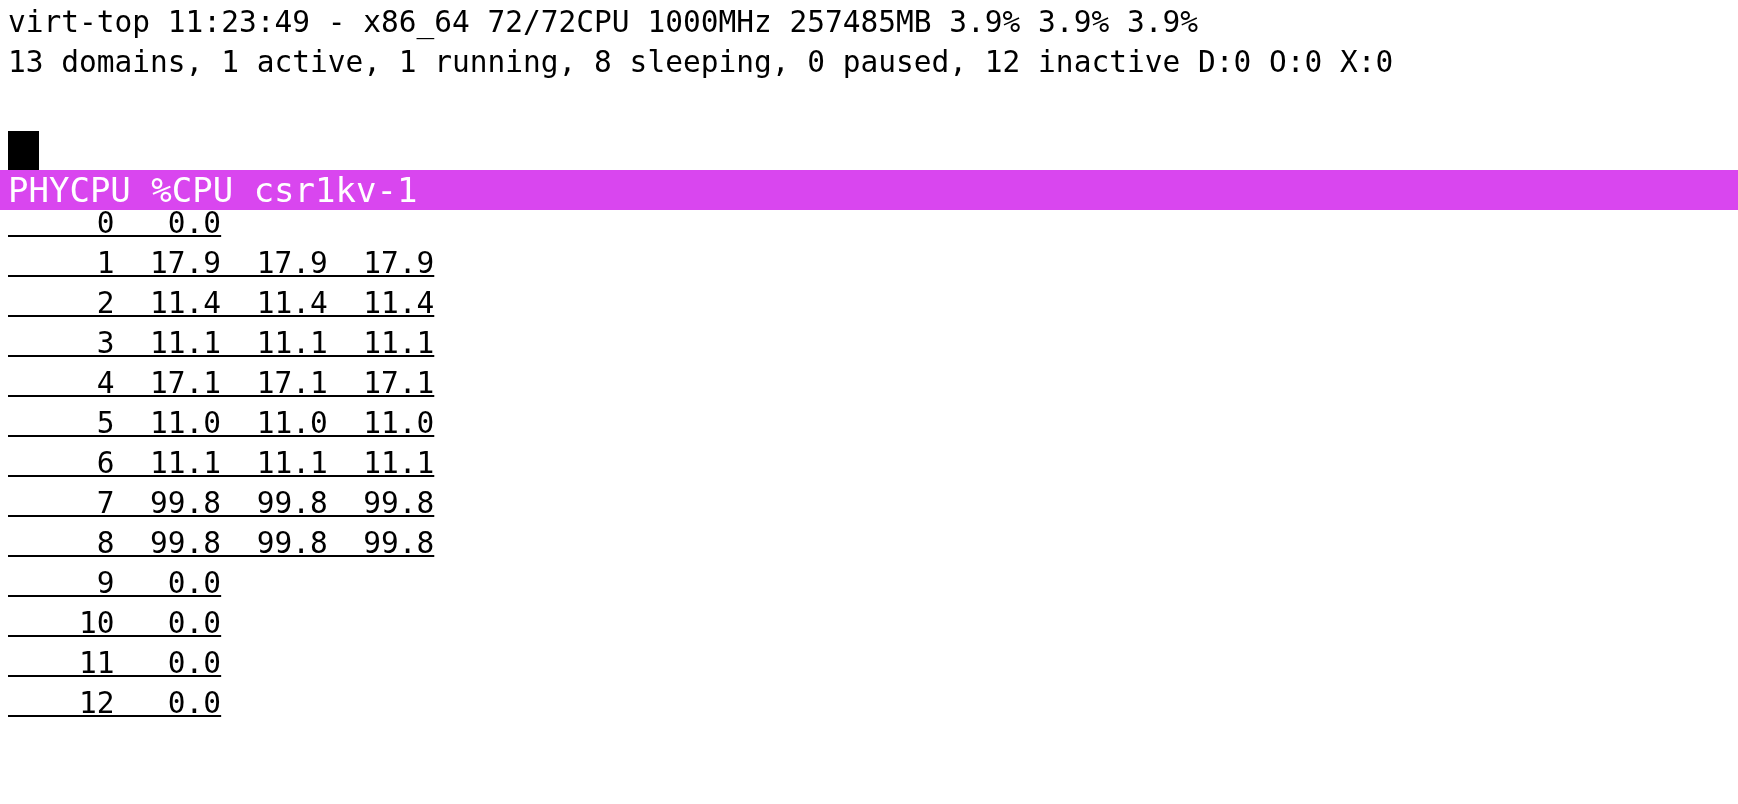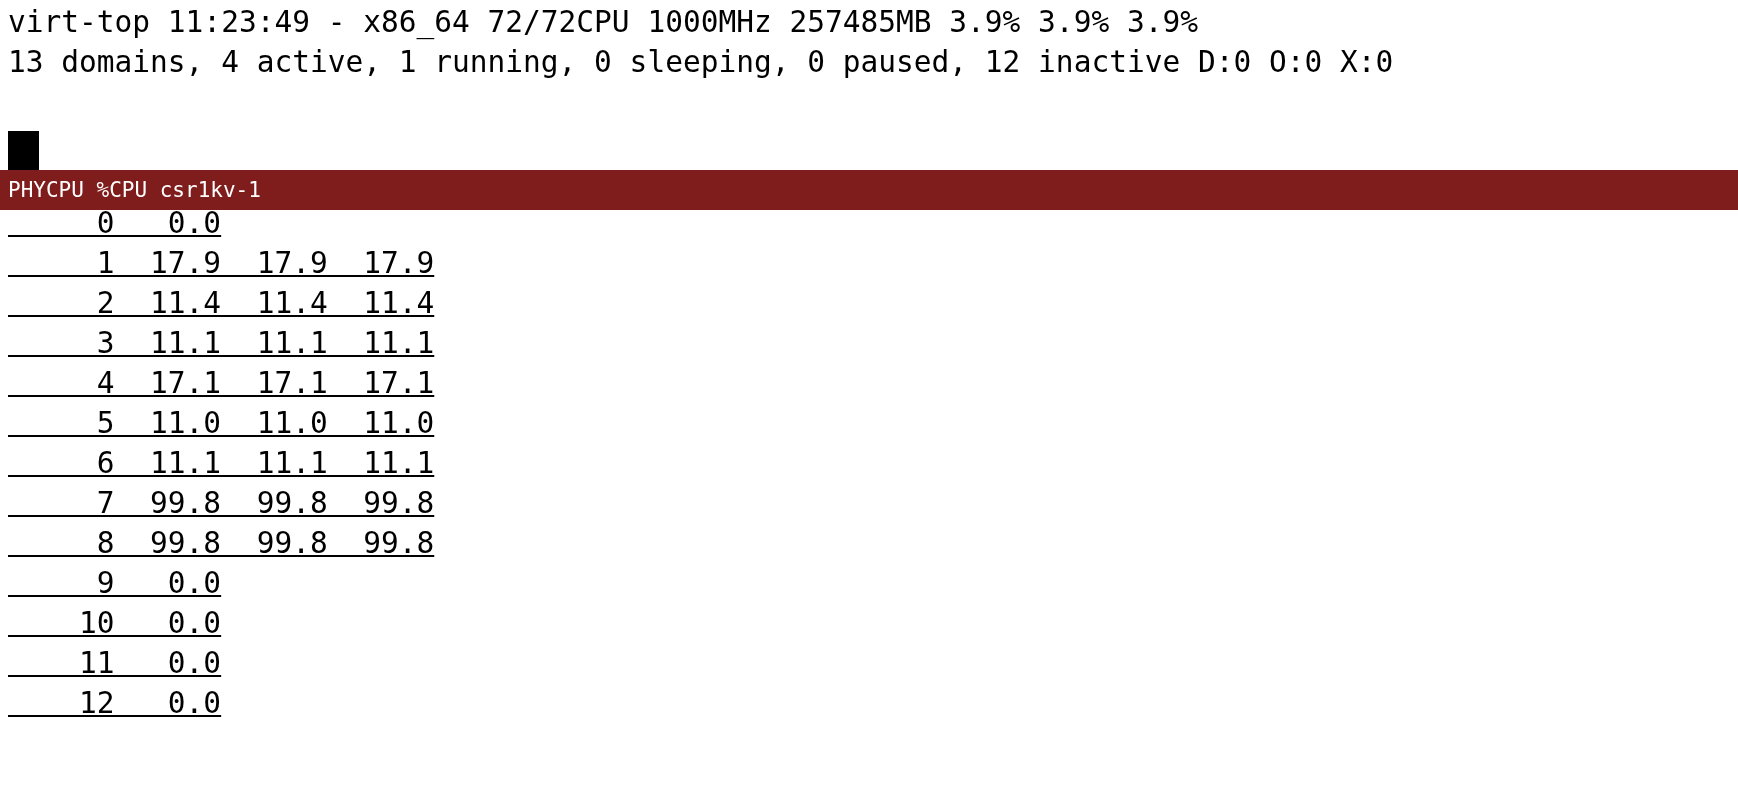--- a/index.html
+++ b/index.html
@@ -50,25 +50,25 @@
     height: 39px;
     background: #000000;
   }
 
   #header-row {
     position: absolute;
     left: 0px;
     top: 170px;
     width: 1738px;
     height: 40px;
-    background: #7f1d1d;
+    background: #d946ef;
     color: #ffffff;
     white-space: pre;
     font-family: "DejaVu Sans Mono", "Liberation Mono", monospace;
-    font-size: 21px;
+    font-size: 34px;
     line-height: 40px;
     box-sizing: border-box;
   }
   #header-row .hdr-text {
     position: absolute;
     left: 8px;
     top: 0px;
     white-space: pre;
     color: #ffffff;
   }
@@ -91,21 +91,21 @@
     color: #000000;
   }
 </style>
 </head>
 <body>
 
 <div id="terminal">
 
   <div class="tline" id="summary-line-1">virt-top 11:23:49 - x86_64 72/72CPU 1000MHz 257485MB 3.9% 3.9% 3.9%</div>
 
-  <div class="tline" id="summary-line-2">13 domains, 4 active, 1 running, 0 sleeping, 0 paused, 12 inactive D:0 O:0 X:0</div>
+  <div class="tline" id="summary-line-2">13 domains, 1 active, 1 running, 8 sleeping, 0 paused, 12 inactive D:0 O:0 X:0</div>
 
 
   <div id="cursor-block"></div>
 
   <div id="header-row">
     <span class="hdr-text">PHYCPU %CPU csr1kv-1</span>
   </div>
 
   <div id="cpu-rows">
       <div class="cpu-row">     0   0.0</div>

